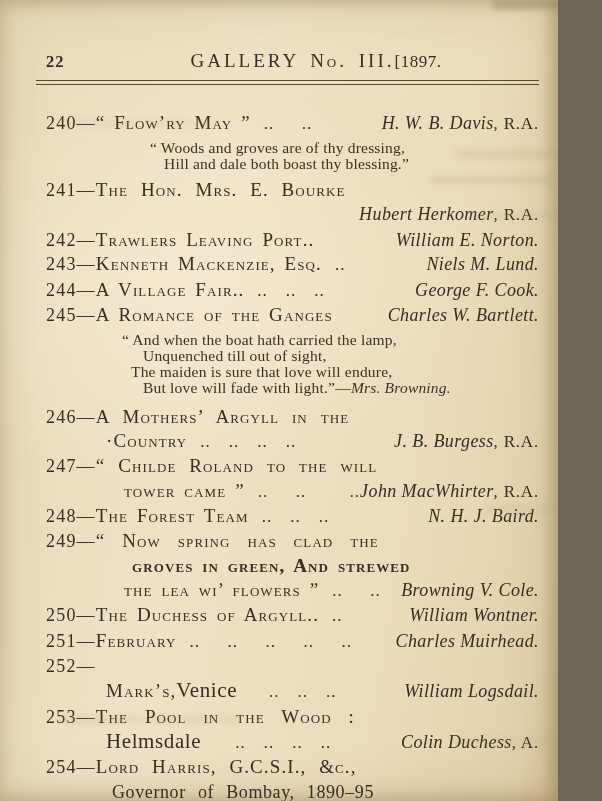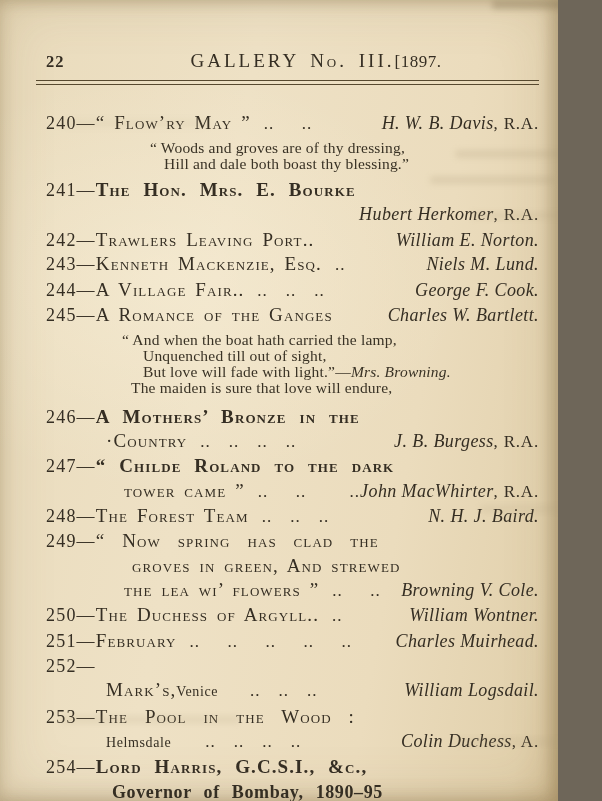--- a/index.html
+++ b/index.html
@@ -45,32 +45,32 @@
     border-bottom:1.6px solid #57492f;
     margin-left:-10px;margin-right:0;
   }
   .entries{margin-top:26px;}
   .line{
     display:flex;align-items:baseline;
     line-height:24.35px;font-size:19px;white-space:nowrap;
   }
   .num{font-size:18px;letter-spacing:1.2px;}
   .sc{font-variant:small-caps;letter-spacing:1.1px;word-spacing:3px;}
-  .plain{font-size:14px;letter-spacing:.6px;}
-  .ws2{word-spacing:7px;font-weight:bold;}
+  .plain{font-size:21px;letter-spacing:.6px;}
+  .ws2{word-spacing:7px;}
   .ws3{word-spacing:11px;}
   .leaders{margin-left:13px;letter-spacing:1px;font-size:17px;}
   .artist{margin-left:auto;font-size:18px;letter-spacing:.4px;padding-left:14px;}
   .artist i{font-style:italic;}
   .artist .pre{font-style:normal;font-size:17px;letter-spacing:1px;}
   .artist .suffix{font-style:normal;font-size:17px;letter-spacing:.8px;}
   .ind60{padding-left:60px;}
   .ind68{padding-left:66px;}
   .ind78{padding-left:78px;}
-  .ind87{padding-left:86px;}
+  .ind87{padding-left:86px;font-weight:bold;}
   .quote{font-size:15.5px;line-height:16.1px;letter-spacing:.2px;color:#393225;margin:4px 0 6px;}
   .qline{white-space:nowrap;}
   .q240a{padding-left:104px;}
   .q240b{padding-left:118px;}
   .q245a{padding-left:76px;}
   .q245b{padding-left:97px;}
   .q245c{padding-left:85px;}
   .q245d{padding-left:97px;}
   .attr{font-style:italic;}
 </style>
@@ -136,37 +136,37 @@
     </div>
 
     <div class="line">
       <span class="num">245—</span>
       <span class="sc">A Romance of the Ganges</span>
       <span class="artist"><i>Charles W. Bartlett.</i></span>
     </div>
     <div class="quote" style="margin:5px 0 8px;">
       <div class="qline q245a">“ And when the boat hath carried the lamp,</div>
       <div class="qline q245b">Unquenched till out of sight,</div>
+      <div class="qline q245c">The maiden is sure that love will endure,</div>
       <div class="qline q245d"><span>But love will fade with light.”—</span><i class="attr">Mrs. Browning.</i></div>
-      <div class="qline q245c">The maiden is sure that love will endure,</div>
     </div>
 
     <div class="line">
       <span class="num">246—</span>
-      <span class="sc ws2">A Mothers’ Bronze in the</span>
+      <span class="sc ws2">A Mothers’ Argyll in the</span>
     </div>
     <div class="line ind60">
       <span class="sc">·Country</span>
       <span class="leaders">.. .. .. ..</span>
       <span class="artist"><i>J. B. Burgess</i><span class="suffix">, R.A.</span></span>
     </div>
 
     <div class="line">
       <span class="num">247—</span>
-      <span class="sc ws2">“ Childe Roland to the dark</span>
+      <span class="sc ws2">“ Childe Roland to the will</span>
     </div>
     <div class="line ind78">
       <span class="sc">tower came ”</span>
       <span class="leaders">..  ..</span>
       <span class="artist"><span class="pre">..</span><i>John MacWhirter</i><span class="suffix">, R.A.</span></span>
     </div>
 
     <div class="line">
       <span class="num">248—</span>
       <span class="sc">The Forest Team</span>

